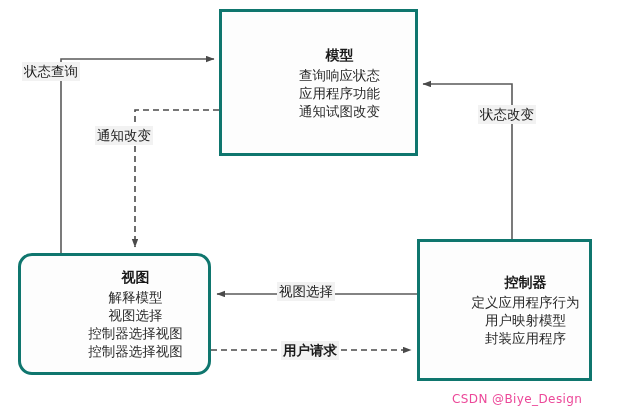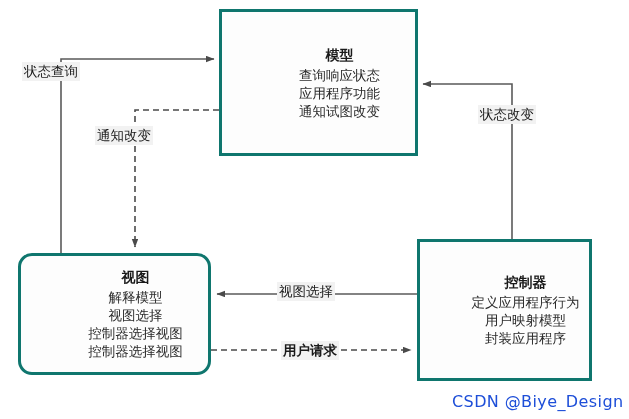--- a/index.html
+++ b/index.html
@@ -79,22 +79,22 @@
   }
   #label-state-query { left: 22px;  top: 62px; }
   #label-notify      { left: 95px;  top: 126px; }
   #label-state-change{ left: 478px; top: 105px; }
   #label-view-select { left: 277px; top: 282px; font-family: Liberation Serif, serif; }
   #label-user-request{ left: 281px; top: 341px; font-weight: bold; }
   #watermark {
     position: absolute;
     left: 452px;
     top: 392px;
-    font-size: 16px;
-    color: #1d4ed8;
+    font-size: 12px;
+    color: #ec4899;
     letter-spacing: 0.4px;
     white-space: nowrap;
     z-index: 4;
   }
 </style>
 </head>
 <body>
 
 <div id="canvas">
 

